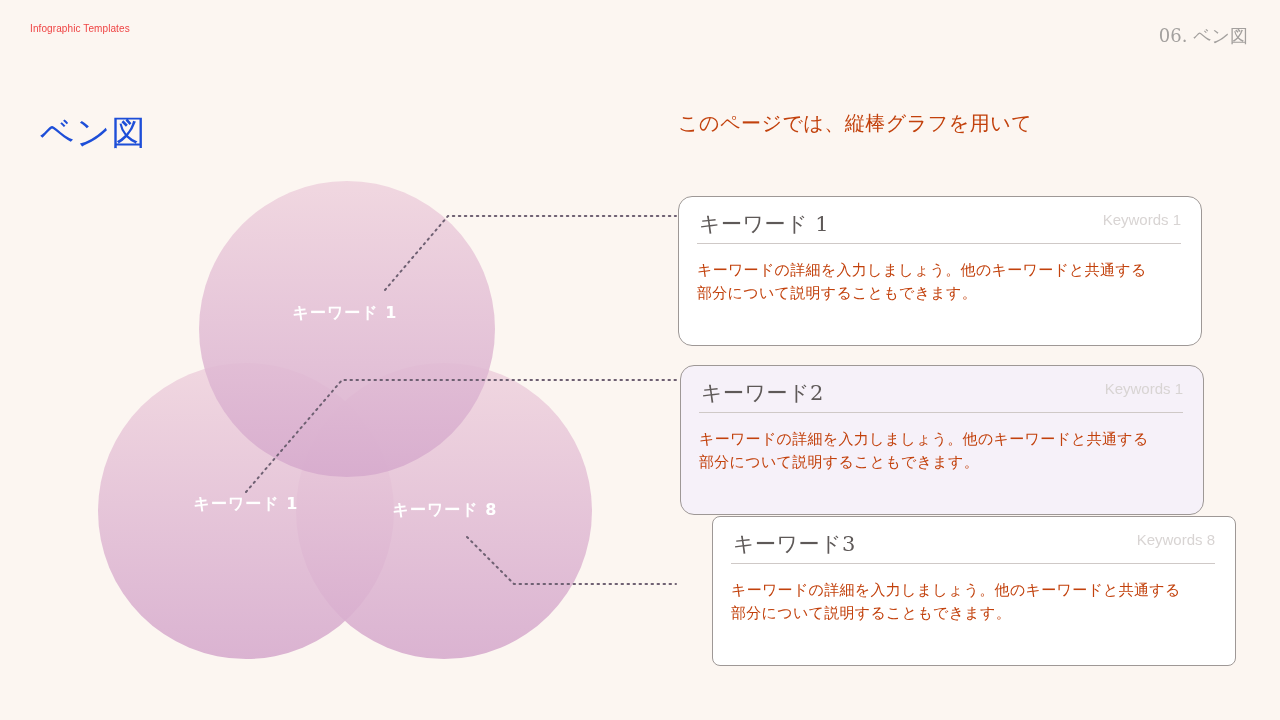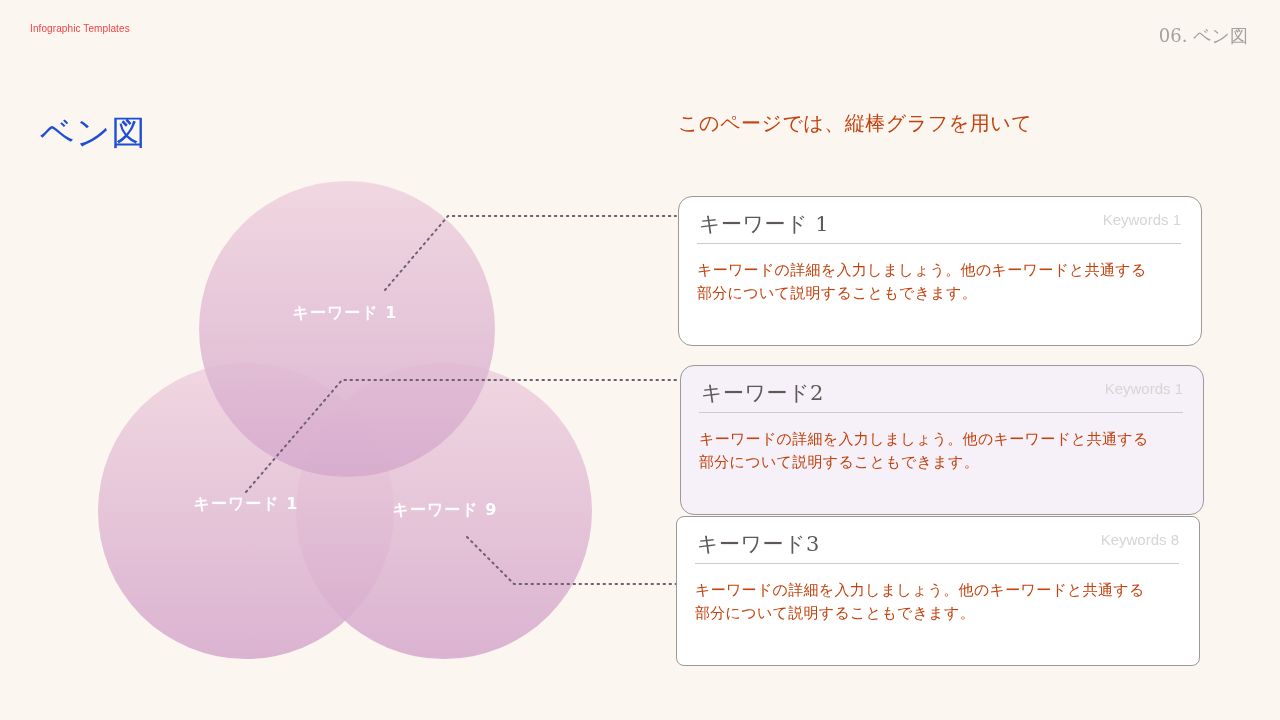--- a/index.html
+++ b/index.html
@@ -93,21 +93,21 @@
   </g>
   <g fill="none" stroke="#6e6072" stroke-width="2" stroke-dasharray="1.5 4.5" stroke-linecap="round">
     <polyline points="385,290 448,216 676,216"></polyline>
     <polyline points="246,492 342,380 676,380"></polyline>
     <polyline points="467,537 514,584 676,584"></polyline>
   </g>
 </svg>
 
 <div class="circle-label" style="left:345px; top:313px;">キーワード 1</div>
 <div class="circle-label" style="left:246px; top:504px;">キーワード 1</div>
-<div class="circle-label" style="left:445px; top:510px;">キーワード 9</div>
+<div class="circle-label" style="left:445px; top:510px;">キーワード 8</div>
 
 <div class="card" style="left:678px; top:196px;">
   <div class="card-head">
     <span class="card-title">キーワード 1</span>
     <span class="card-sub">Keywords 1</span>
   </div>
   <div class="card-body">
     <div>キーワードの詳細を入力しましょう。他のキーワードと共通する</div>
     <div>部分について説明することもできます。</div>
   </div>
@@ -117,21 +117,21 @@
   <div class="card-head">
     <span class="card-title">キーワード2</span>
     <span class="card-sub">Keywords 1</span>
   </div>
   <div class="card-body">
     <div>キーワードの詳細を入力しましょう。他のキーワードと共通する</div>
     <div>部分について説明することもできます。</div>
   </div>
 </div>
 
-<div class="card" style="left:676px; top:516px;border-radius:8px;">
+<div class="card" style="left:712px; top:516px;border-radius:8px;">
   <div class="card-head">
     <span class="card-title">キーワード3</span>
     <span class="card-sub">Keywords 8</span>
   </div>
   <div class="card-body">
     <div>キーワードの詳細を入力しましょう。他のキーワードと共通する</div>
     <div>部分について説明することもできます。</div>
   </div>
 </div>
 

